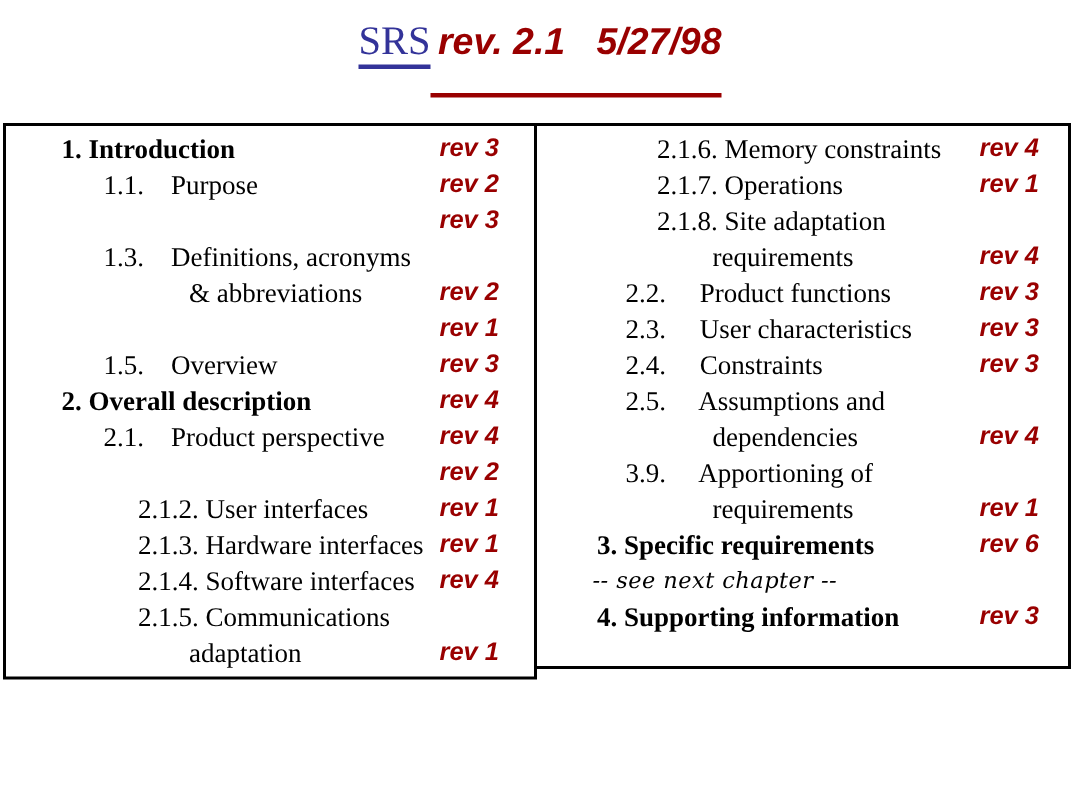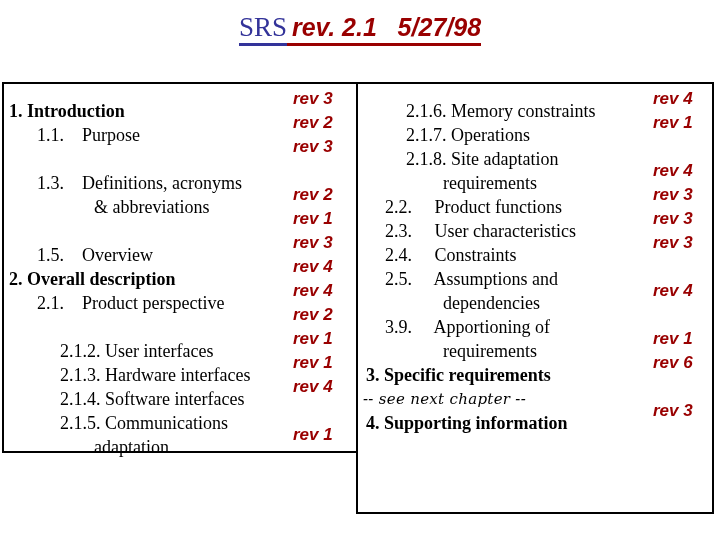--- a/index.html
+++ b/index.html
@@ -33,21 +33,21 @@
     padding-bottom: 1px;
     letter-spacing: 0px;
   }
   .title-rev {
     font-family: "Liberation Sans", "DejaVu Sans", sans-serif;
     font-weight: bold;
     font-style: italic;
     font-size: 25px;
     color: #990000;
     border-bottom: 3px solid #990000;
-    padding-bottom: 2px;
+    padding-bottom: 20px;
     padding-left: 5px;
     white-space: pre;
     text-align: right;
   }
 
   
   #toc-area {
     position: absolute;
     left: 0;
     top: 0;
@@ -63,43 +63,44 @@
   #col-left-box {
     left: 2px;
     top: 82px;
     width: 356px;
     height: 371px;
   }
   #col-right-box {
     left: 356px;
     top: 82px;
     width: 358px;
-    height: 432px;
+    height: 364px;
     padding-left: 40px;
   }
 
   .rows {
     position: absolute;
     left: 0;
     top: 0;
     width: 100%;
   }
 
   .toc-row {
     position: relative;
     height: 24px;
     line-height: 24px;
     white-space: nowrap;
   }
   .toc-label {
     position: absolute;
-    top: 12px;
+    top: 0;
     font-size: 18px;
     color: #000000;
     white-space: pre;
+    margin-left: 32px;
   }
   .toc-rev {
     position: absolute;
     top: 0;
     font-family: Liberation Sans, sans-serif;
     font-weight: bold;
     font-style: italic;
     font-size: 17px;
     color: #990000;
     white-space: pre;

